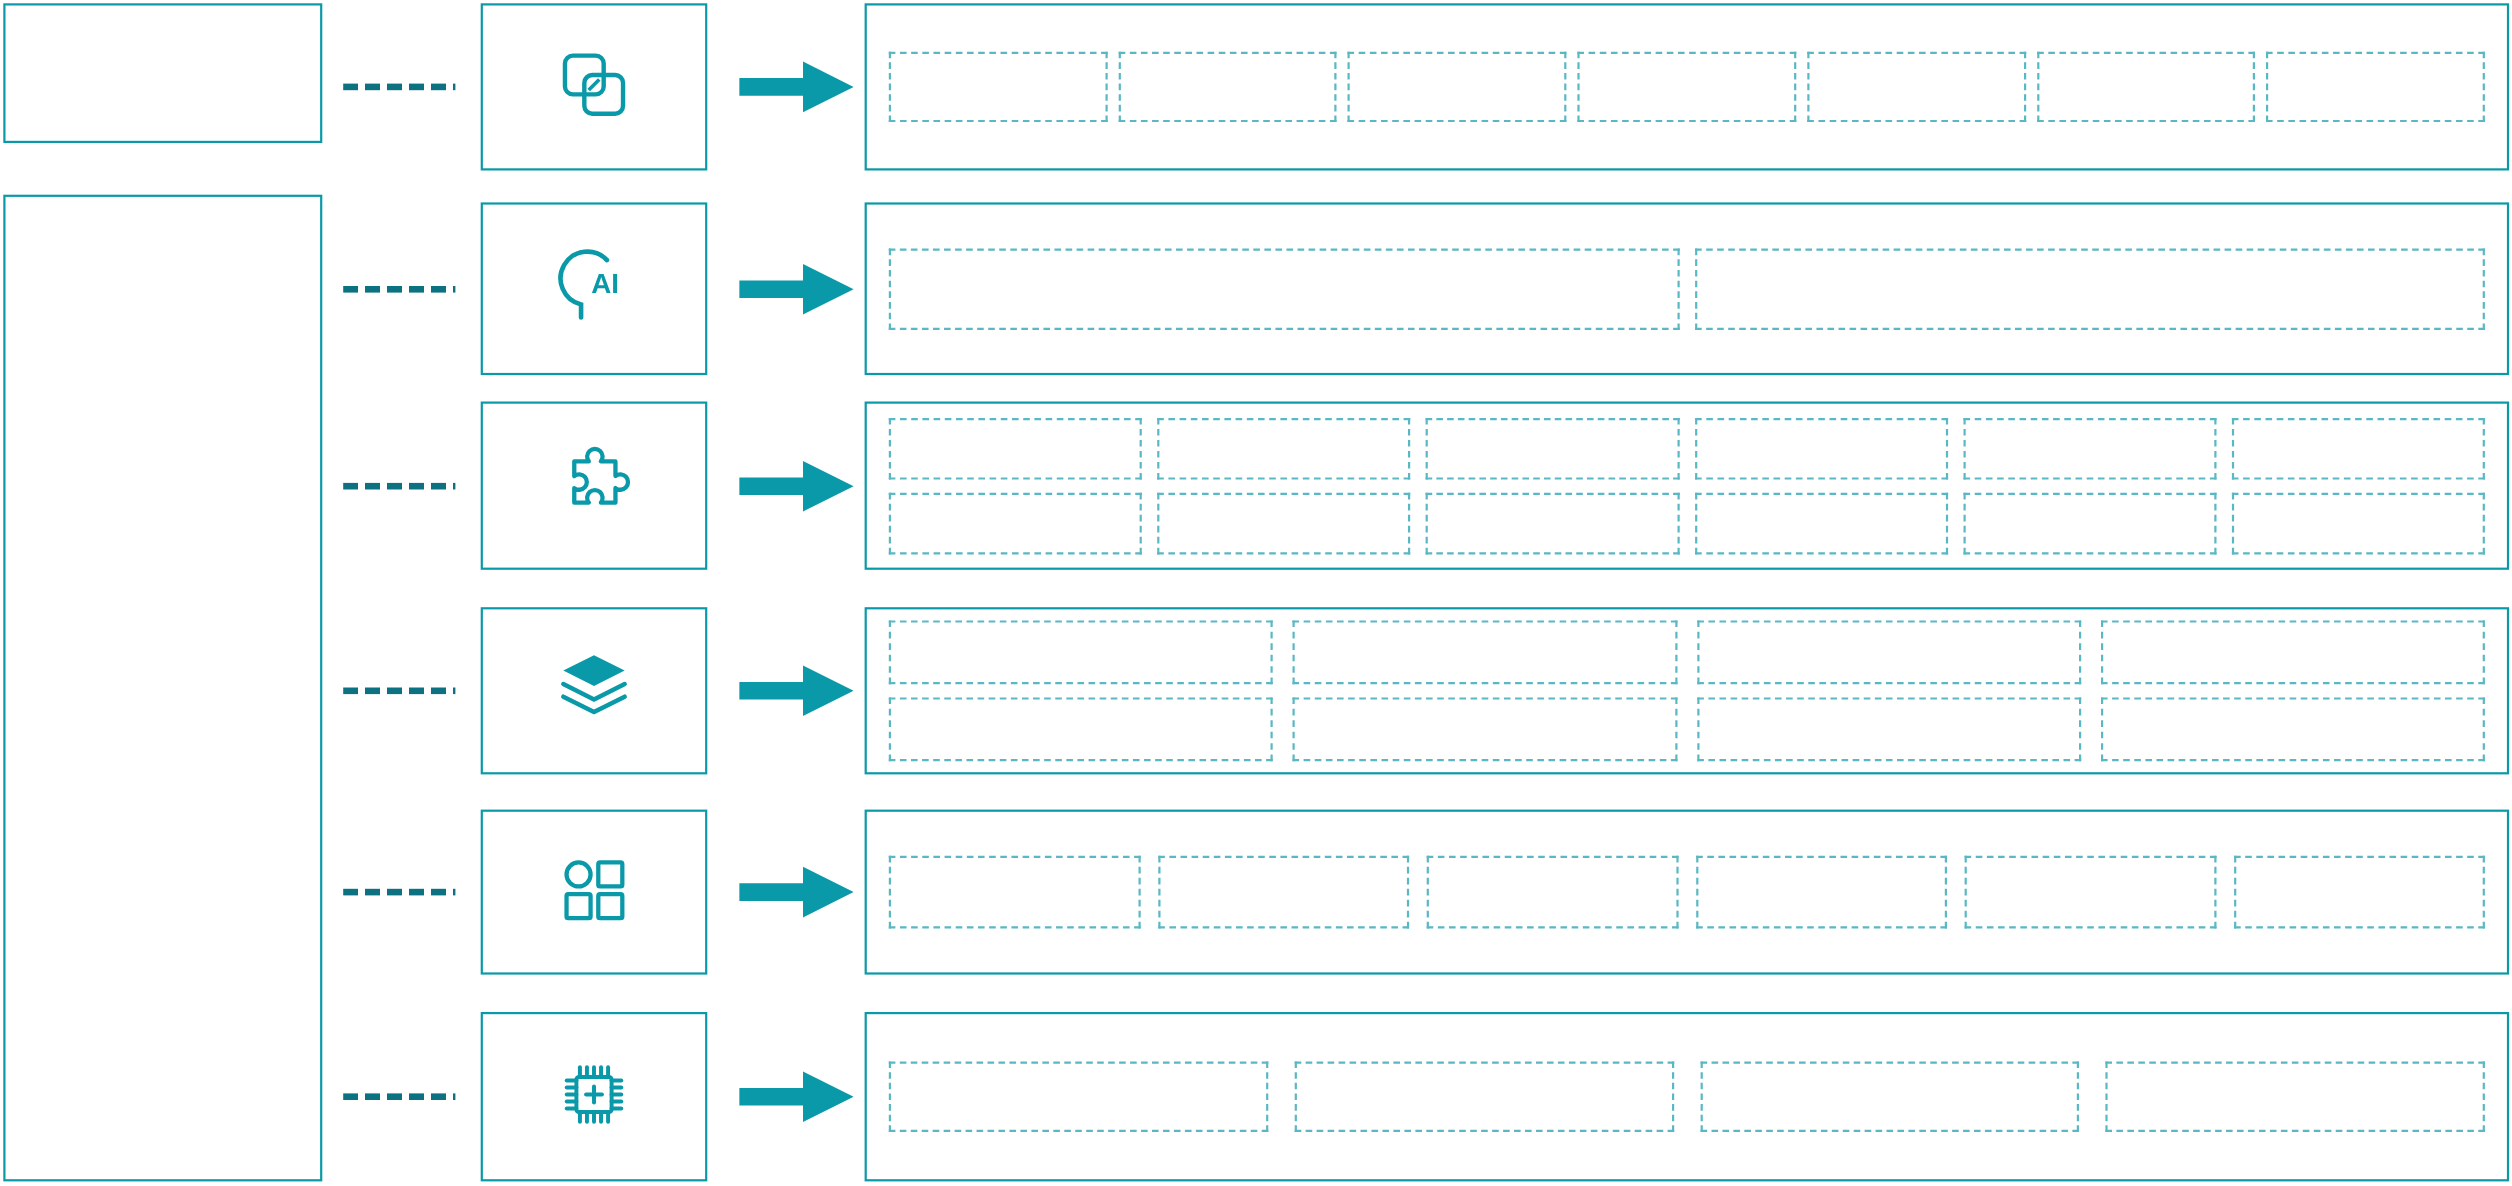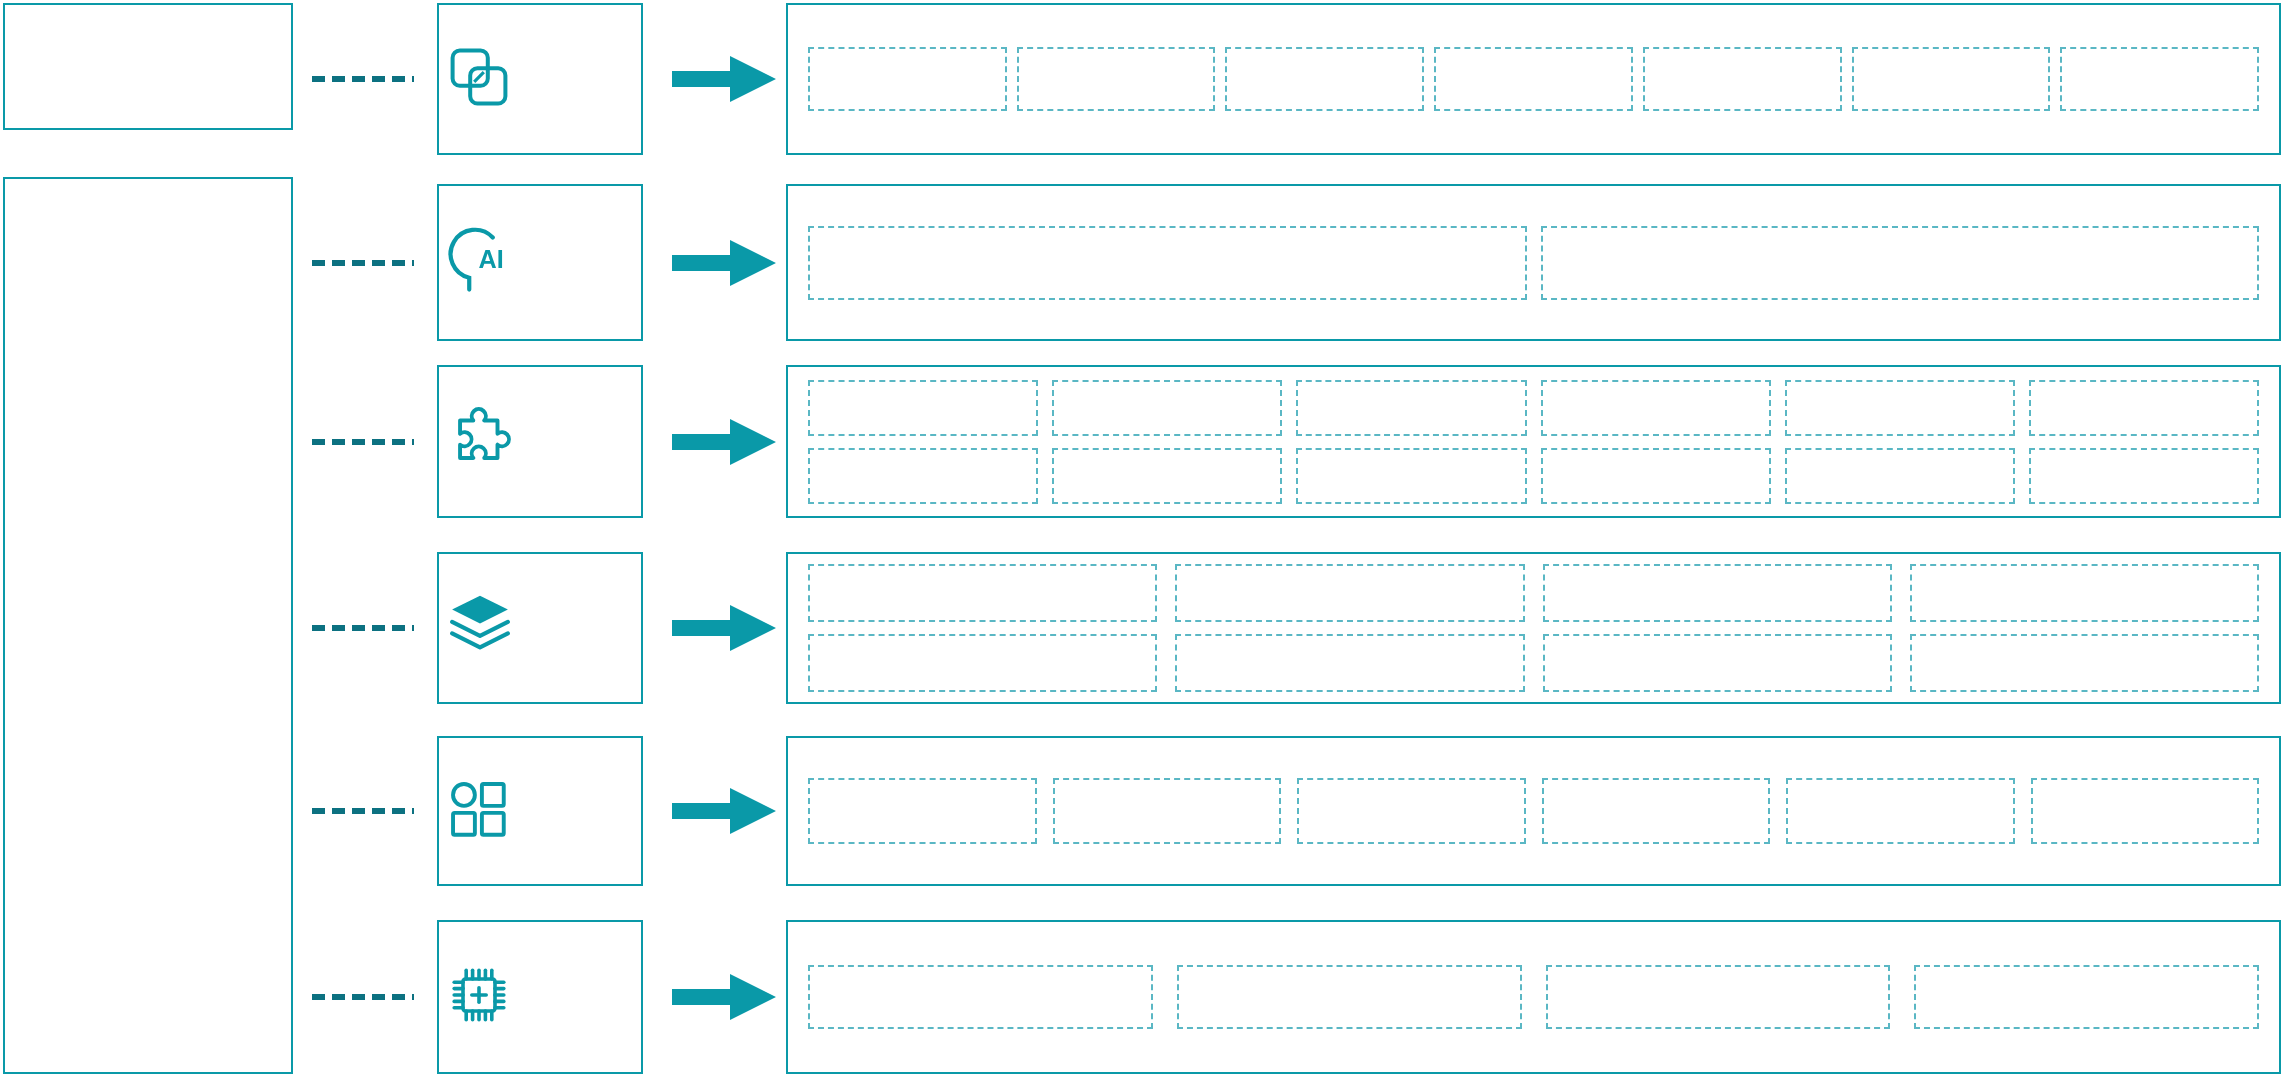--- a/index.html
+++ b/index.html
@@ -3,21 +3,21 @@
 <meta charset="utf-8">
 <style>
   html, body { margin: 0; padding: 0; background: #ffffff; }
   body { font-family: "Liberation Sans", sans-serif; }
   .canvas { position: relative; width: 2284px; height: 1078px; background: var(--background, #fff); overflow: hidden; }
   .outline-box { position: absolute; border: 2px solid var(--primary); background: #fff; box-sizing: border-box; }
   .row { position: absolute; left: 0; width: 100%; }
   .connector { position: absolute; height: 6px;
     background: repeating-linear-gradient(90deg, var(--connector) 0 13px, transparent 13px 20px); }
   .icon-box { position: absolute; left: 437px; width: 206px; border: 2px solid var(--primary);
-    box-sizing: border-box; background: #fff; display: flex; align-items: center; justify-content: flex-start; }
+    box-sizing: border-box; background: #fff; display: flex; align-items: center; justify-content: center; }
   .arrow { position: absolute; left: 668px; width: 112px; display: flex; align-items: center; justify-content: center; }
   .container-box { position: absolute; left: 786px; width: 1495px; border: 2px solid var(--primary);
     box-sizing: border-box; background: #fff; display: flex; align-items: center; }
   .grid { display: grid; width: 100%; padding: 0 20px; box-sizing: border-box; }
   .ph { border: 2px dashed var(--placeholder); box-sizing: border-box; background: #fff; }
 </style>
 </head>
 <body>
 
 <div class="canvas">

